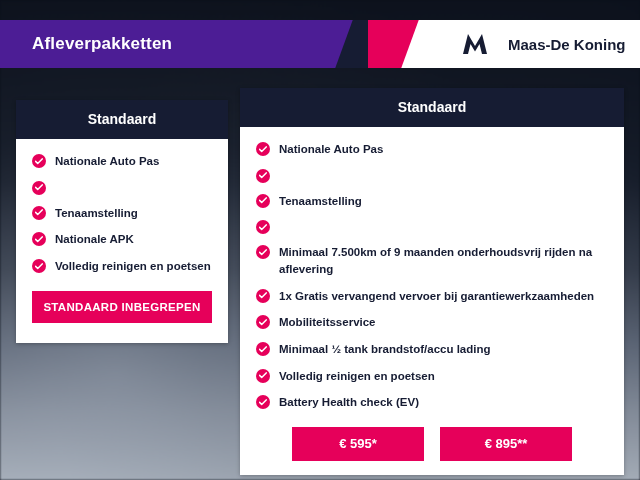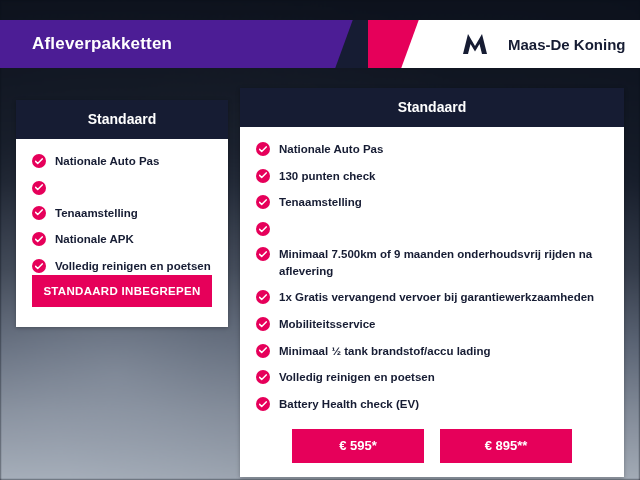--- a/index.html
+++ b/index.html
@@ -127,20 +127,21 @@
     border-radius: 50%;
     background: #e6005a;
     position: relative;
   }
   .check svg { position: absolute; left: 3px; top: 3.5px; }
 
   
   .card-standaard { left: 16px; top: 100px; width: 212px; }
   .card-standaard .card-body { padding-bottom: 20px; }
   .btn-standaard {
+    margin-top: 16px;
     width: 100%;
     background: #e6005a;
     color: #ffffff;
     border: 0;
     font-family: inherit;
     font-size: 11.5px;
     font-weight: bold;
     letter-spacing: .3px;
     padding: 10px 4px;
     cursor: pointer;
@@ -250,21 +251,20 @@
               </svg>
           </span>
           <span>Nationale Auto Pas</span>
         </li>
         <li>
           <span class="check">
             <svg viewBox="0 0 8 7" width="8" height="7">
                 <path d="M0.6 3.4 L2.7 5.5 L7.2 0.9" fill="none" stroke="#ffffff" stroke-width="1.5" stroke-linecap="round" stroke-linejoin="round"></path>
               </svg>
           </span>
-          <span>130 punten check</span>
         </li>
         <li>
           <span class="check">
             <svg viewBox="0 0 8 7" width="8" height="7">
                 <path d="M0.6 3.4 L2.7 5.5 L7.2 0.9" fill="none" stroke="#ffffff" stroke-width="1.5" stroke-linecap="round" stroke-linejoin="round"></path>
               </svg>
           </span>
           <span>Tenaamstelling</span>
         </li>
         <li>

